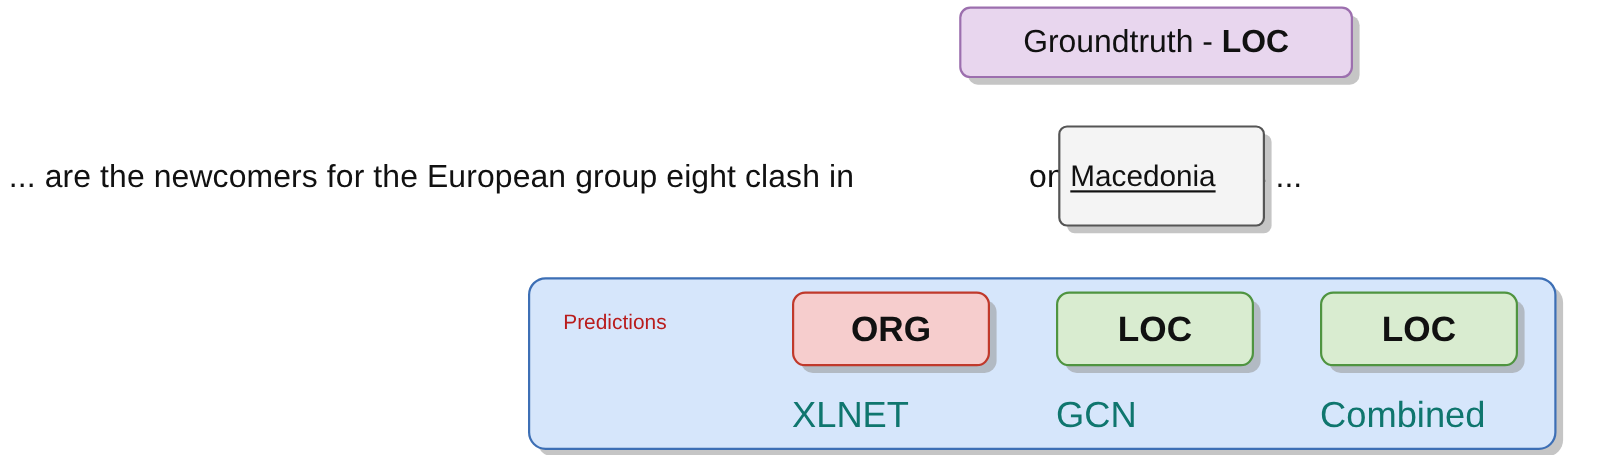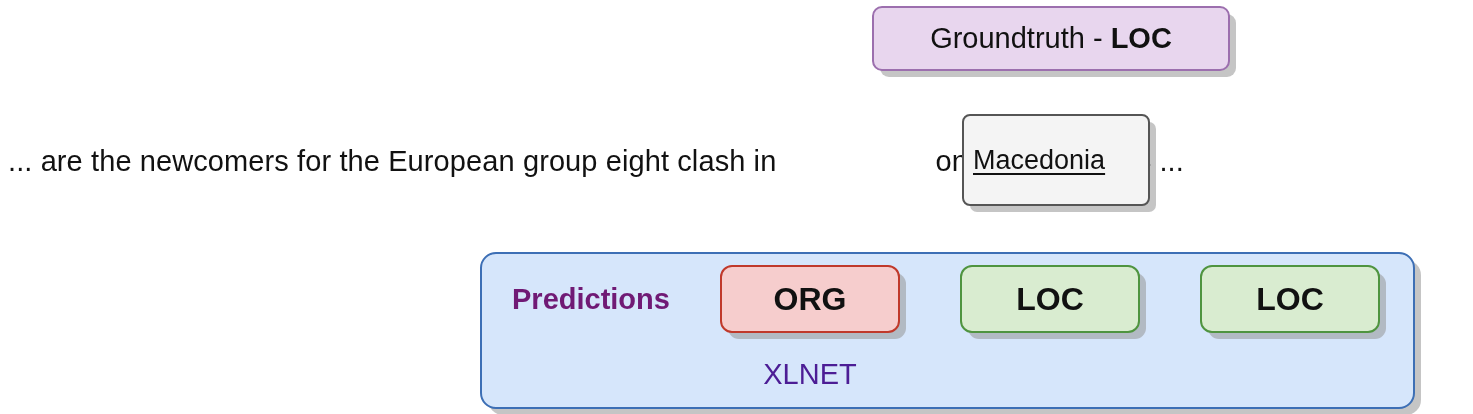--- a/index.html
+++ b/index.html
@@ -91,24 +91,23 @@
     background: #d6e6fb;
     border: 2px solid #3d6fb5;
     border-radius: 16px;
     box-shadow: 7px 7px 0 -1px rgba(150,150,150,0.55);
     box-sizing: border-box;
   }
   .pred-title {
     position: absolute;
     left: 512px;
     top: 283px;
-    font-size: 29px;
-    color: #701a75;
+    font-size: 19px;
+    color: #b91c1c;
     white-space: nowrap;
-    font-weight: bold;
   }
 
   .tag {
     position: absolute;
     width: 180px;
     height: 68px;
     border-radius: 12px;
     border-width: 2px;
     border-style: solid;
     box-shadow: 7px 7px 0 -1px rgba(150,150,150,0.55);
@@ -121,23 +120,22 @@
     color: #111;
   }
   .tag.t0 { left: 720px; top: 265px; background: #f6cdcd; border-color: #c0392b; }
   .tag.t1 { left: 960px; top: 265px; background: #d9ecd0; border-color: #4f9440; }
   .tag.t2 { left: 1200px; top: 265px; background: #d9ecd0; border-color: #4f9440; }
 
   .model-name {
     position: absolute;
     top: 358px;
     width: 180px;
-    text-align: center;
-    font-size: 29px;
-    color: #4c1d95;
+    font-size: 33px;
+    color: #0f766e;
     white-space: nowrap;
   }
   .model-name.m0 { left: 720px; }
   .model-name.m1 { left: 960px; }
   .model-name.m2 { left: 1200px; }
 </style>
 </head>
 <body>
 
 <div class="stage">
@@ -154,14 +152,16 @@
   <div class="entity-text">Macedonia</div>
 
   <div class="pred-panel"></div>
   <div class="pred-title">Predictions</div>
 
   <div class="tag t0">ORG</div>
   <div class="tag t1">LOC</div>
   <div class="tag t2">LOC</div>
 
   <div class="model-name m0">XLNET</div>
+  <div class="model-name m1">GCN</div>
+  <div class="model-name m2">Combined</div>
 
 </div>
 
 </body></html>

